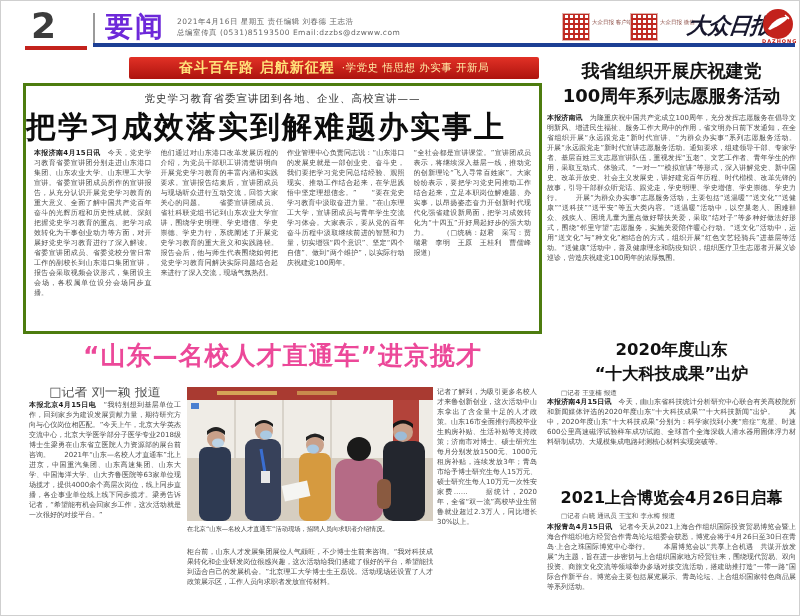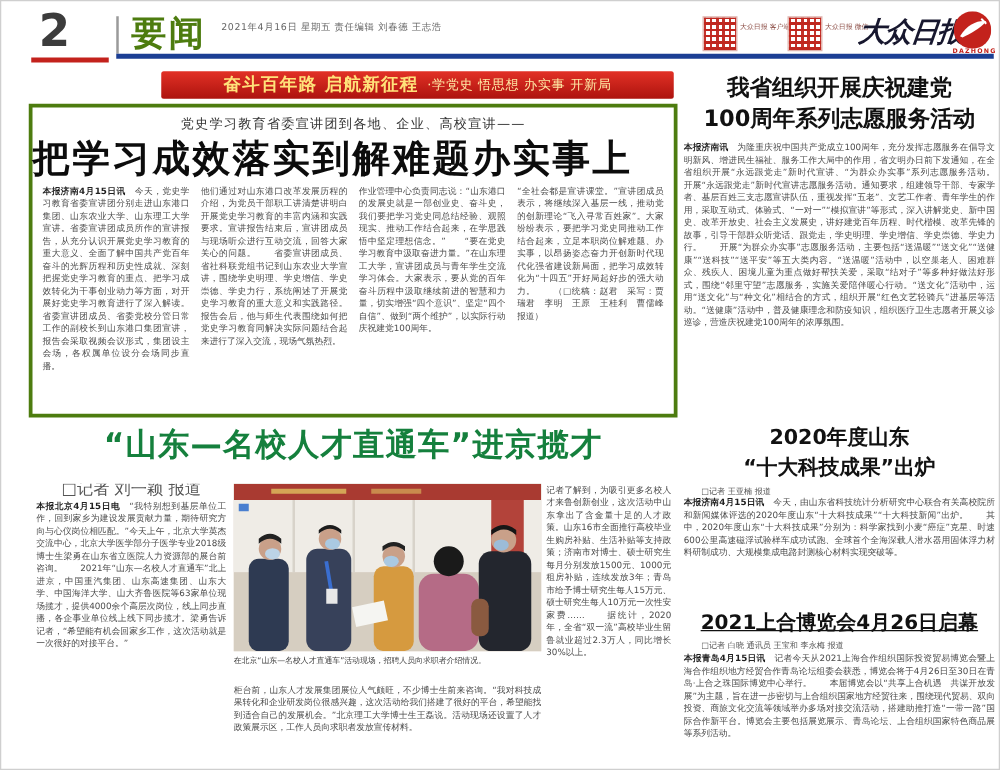--- a/index.html
+++ b/index.html
@@ -3,21 +3,21 @@
 <meta charset="utf-8">
 <style>
   * { margin:0; padding:0; box-sizing:border-box; }
   html,body { width:800px; height:616px; background:#ededed; font-family:"DejaVu Sans", sans-serif; }
   .page { position:relative; width:800px; height:616px; background:#ffffff; border:1px solid #cfcfcf; overflow:hidden; }
 
   
   .pagenum { position:absolute; left:30px; top:4px; font-size:36px; font-weight:bold; color:#3c3c3c; }
   .red-underline { position:absolute; left:24px; top:45px; width:62px; height:4px; background:#c3221c; }
   .v-divider { position:absolute; left:92px; top:12px; width:2px; height:30px; background:#9a9a9a; }
-  .section { position:absolute; left:104px; top:7px; font-size:28px; font-weight:900; color:#4d7c0f; letter-spacing:2px; }
+  .section { position:absolute; left:104px; top:7px; font-size:28px; font-weight:900; color:#6d28d9; letter-spacing:2px; }
   .datelines { position:absolute; left:176px; top:15px; font-size:7.5px; line-height:11px; color:#666; letter-spacing:.5px; }
   .blue-rule { position:absolute; left:92px; top:42px; width:702px; height:4px; background:#1c3f94; }
   .qr { position:absolute; top:13px; width:26px; height:26px;
         background-image: repeating-linear-gradient(90deg, rgba(192,39,31,.95) 0 2px, transparent 2px 5px),
                           repeating-linear-gradient(0deg, #c0271f 0 2px, #fff 2px 5px);
         outline:1px solid #e0b3ad; }
   .qr1 { left:562px; } .qr2 { left:630px; }
   .qr-label { position:absolute; top:18px; font-size:5.5px; line-height:7px; color:#8a4a42; }
   .qr-label1 { left:591px; } .qr-label2 { left:659px; }
   .masthead { position:absolute; left:686px; top:10px; font-size:22px; font-weight:bold; font-style:italic;
@@ -39,49 +39,50 @@
                    color:#0c0c0c; letter-spacing:2px; }
   .main-cols { position:absolute; left:8px; top:62px; width:497px; height:178px; display:flex; gap:9px; }
   .main-cols .col { flex:1 1 0; overflow:hidden; }
   .bodytext { font-size:7px; line-height:10px; color:#4b4b4b; text-align:justify; }
   .lead { font-weight:bold; color:#1f1f1f; }
 
   
   .r-head { position:absolute; left:546px; width:249px; text-align:center; font-weight:800; color:#111; }
   .a1-head { top:57px; font-size:18px; line-height:25px; }
   .a2-head { top:337px; font-size:16.5px; line-height:24px; }
-  .a3-head { top:486px; font-size:16px; line-height:22px;text-decoration:underline; }
+  .a3-head { top:486px; font-size:16px; line-height:22px; }
   .r-byline { position:absolute; left:546px; width:249px; text-align:left; font-size:6.5px; color:#555; padding-left:14px; }
   .r-body { position:absolute; left:546px; width:249px; overflow:hidden; }
   .a1-body { top:112px; height:217px; }
   .a2-body { top:396px; height:72px; }
   .a3-body { top:521px; height:86px; }
 
   
   .bottom-headline { position:absolute; left:22px; top:338px; width:519px; text-align:center;
-                     font-size:25px; font-weight:900; color:#15803d; letter-spacing:1px; }
+                     font-size:25px; font-weight:900; color:#ec4899; letter-spacing:1px; }
   .b-col1 { position:absolute; left:28px; top:386px; width:152px; height:222px; overflow:hidden; }
   .b-byline { text-align:center; font-size:13px; color:#555; margin-bottom:3px; }
   .photo-wrap { position:absolute; left:186px; top:386px; width:246px; height:134px; background:#cdc3b4; overflow:hidden; }
   .photo-wrap svg { display:block; }
   .caption { position:absolute; left:186px; top:524px; width:246px; font-size:6.3px; line-height:8.5px; color:#3f3f3f; }
   .b-below { position:absolute; left:186px; top:546px; width:246px; height:60px; overflow:hidden; }
   .b-col3 { position:absolute; left:436px; top:386px; width:100px; height:222px; overflow:hidden; }
 </style>
 </head>
 <body>
 
 <div class="page">
 
   <div class="pagenum">2</div>
   <div class="red-underline"></div>
   <div class="v-divider"></div>
   <div class="section">要闻</div>
   <div class="datelines">
     <div>2021年4月16日 星期五  责任编辑 刘春德 王志浩</div>
+    <div>总编室传真 (0531)85193500  Email:dzzbs@dzwww.com</div>
   </div>
   <div class="qr qr1"></div>
   <div class="qr-label qr-label1">大众日报 客户端</div>
   <div class="qr qr2"></div>
   <div class="qr-label qr-label2">大众日报 微信</div>
   <div class="masthead">大众日报</div>
   <div class="logo-circle">
     <svg width="30" height="30" viewBox="0 0 30 30">
       <circle cx="15" cy="15" r="15" fill="#c3221c"></circle>
       <path d="M5 20 C11 10 20 7 26 8 C21 14 13 18 7 21 Z" fill="#ffffff"></path>

